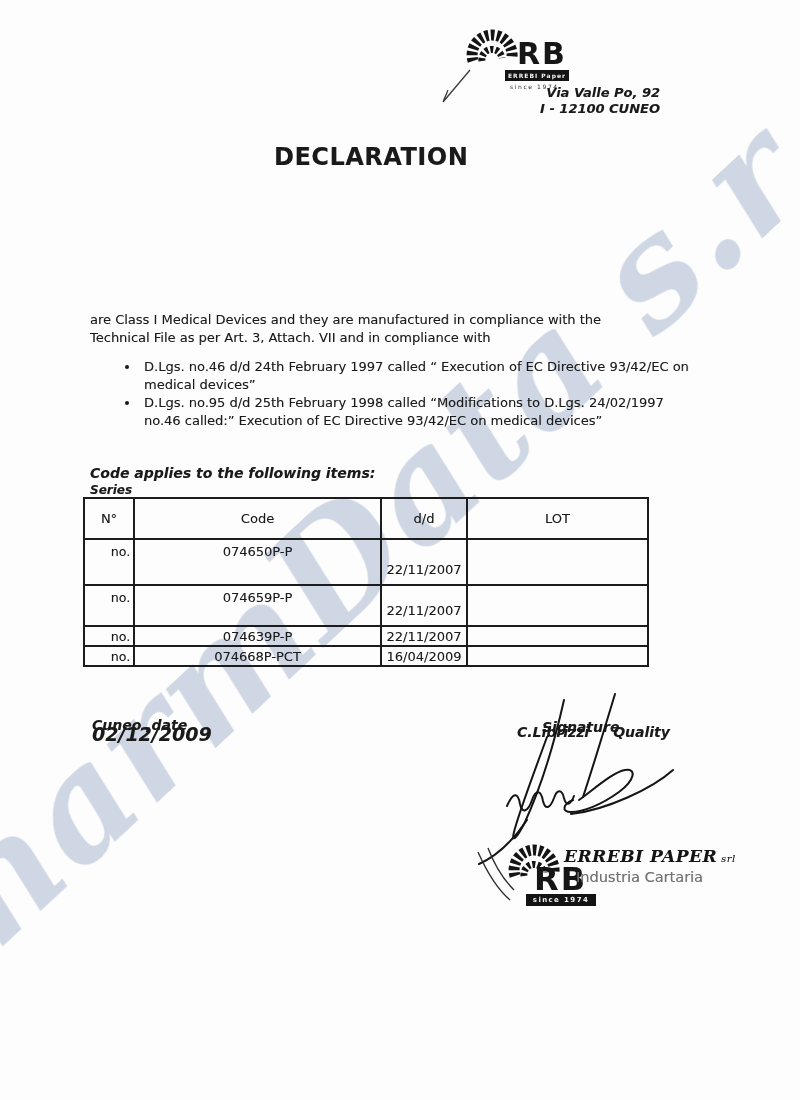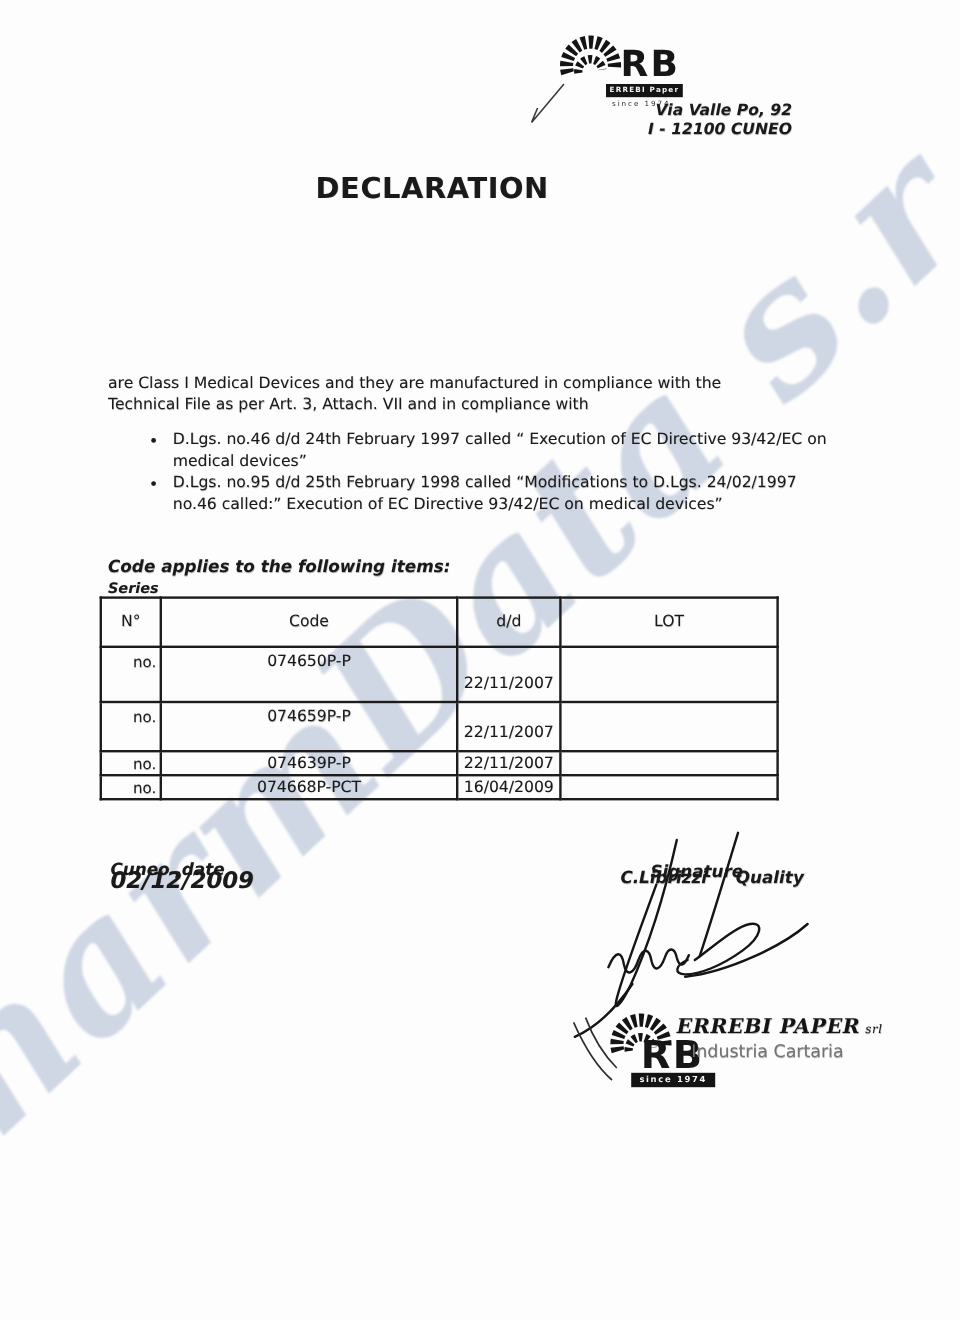--- a/index.html
+++ b/index.html
@@ -75,21 +75,21 @@
       <div class="abs logo-rb" style="left:67px;top:16px;font-size:30px;">RB</div>
       <div class="abs brand-bar" style="left:55px;top:50px;width:64px;height:11px;font-size:6px;font-weight:bold;letter-spacing:1px;">ERREBI Paper</div>
       <div class="abs since-txt" style="left:60px;top:63px;font-size:6px;letter-spacing:1.6px;">since 1974</div>
     </div>
 
     <div class="abs addr ink" style="left:480px;top:85px;width:180px;">
       <div>Via Valle Po, 92</div>
       <div>I -  12100 CUNEO</div>
     </div>
 
-    <div class="abs title ink" style="left:263px;top:143px;text-align:right;">DECLARATION</div>
+    <div class="abs title ink" style="left:274px;top:143px;text-align:right;">DECLARATION</div>
 
 
 
     <div class="abs body-txt ink" style="left:90px;top:311px;width:600px;">
       <span>are Class I Medical Devices and they are manufactured in compliance with the</span><br>
       <span>Technical File as per Art. 3, Attach. VII and in compliance with</span>
     </div>
 
     <ul class="blist abs ink" style="left:90px;top:358px;width:562px;">
       <li style="margin-bottom:1px;">D.Lgs. no.46 d/d 24th February 1997 called “ Execution of EC Directive 93/42/EC on medical devices”</li>

